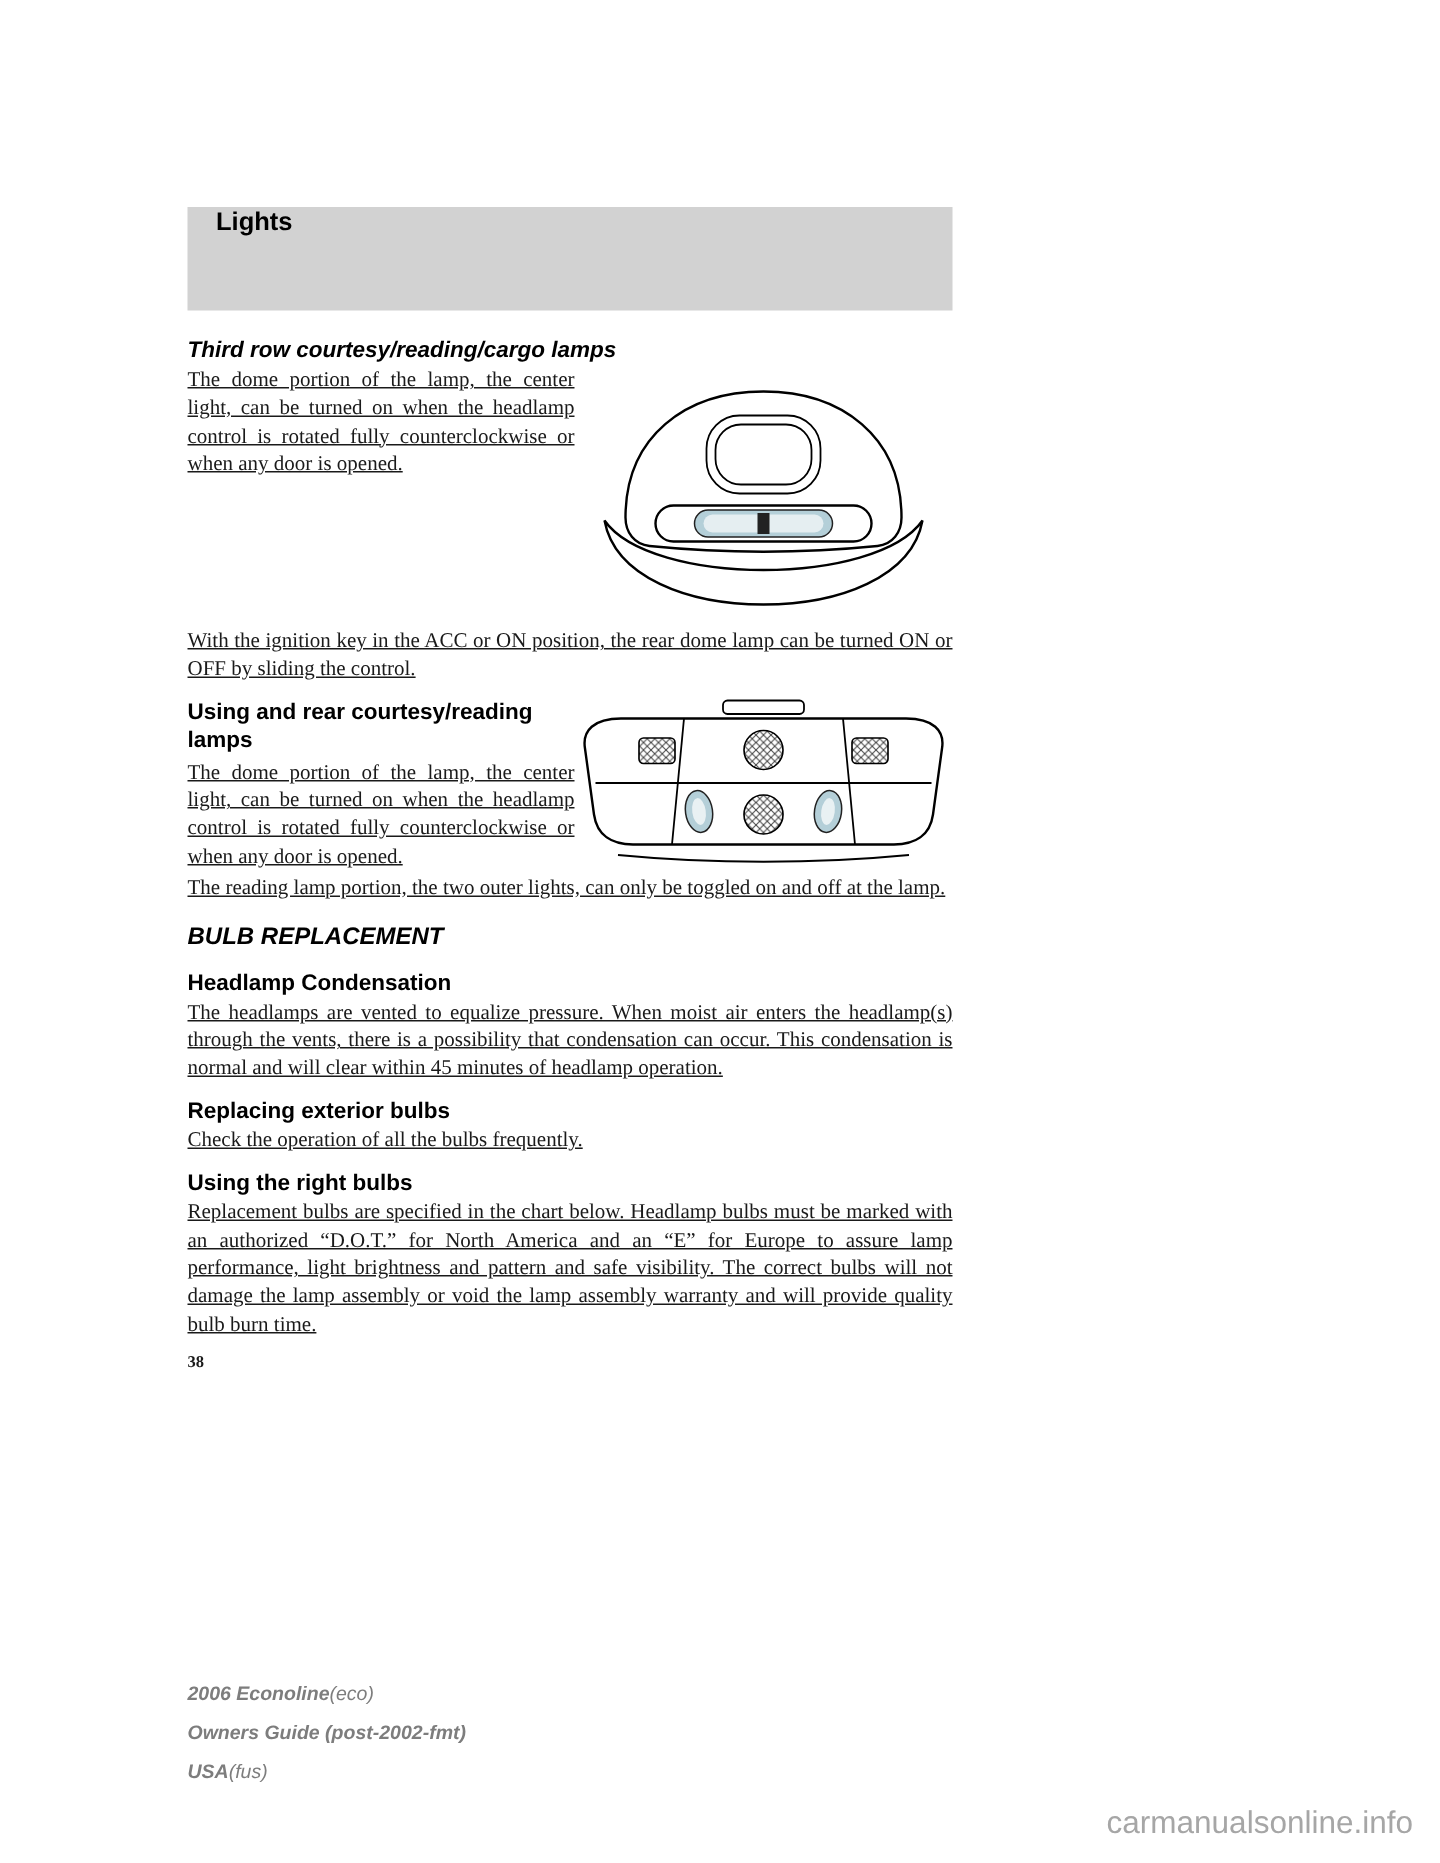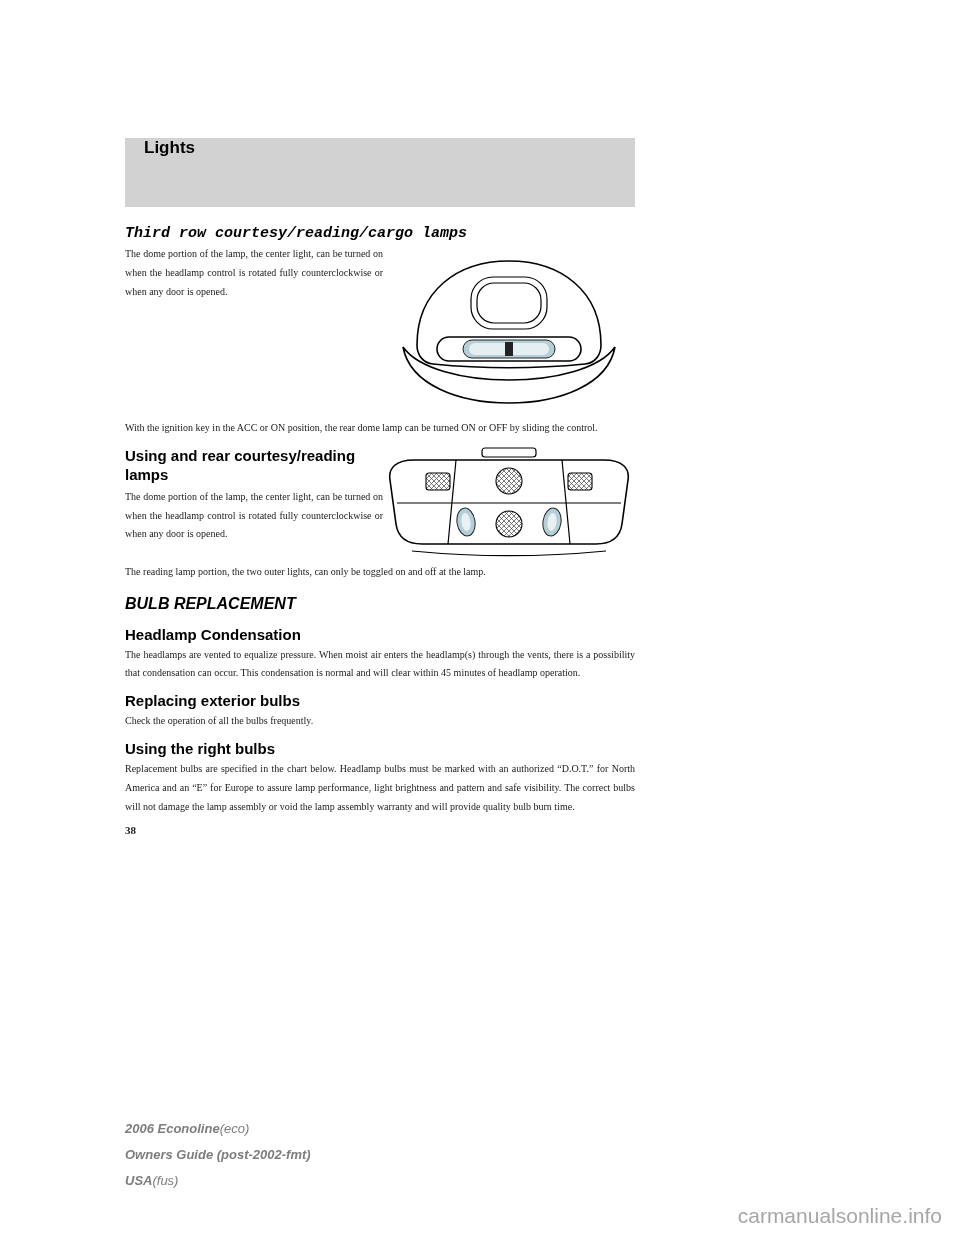--- a/index.html
+++ b/index.html
@@ -23,28 +23,29 @@
   .header-bar .title {
     font-family: "Liberation Sans", sans-serif;
     font-weight: bold; font-size: 17px; color: #000;
   }
 
   .content {
     position: absolute; left: 125px; top: 224px; width: 510px;
   }
 
   p.body {
-    font-size: 10px; line-height: 18.8px;
+    font-size: 14px; line-height: 18.8px;
     text-align: justify;
+    text-decoration: underline;
   }
   .h-sans {
     font-family: "Liberation Sans", sans-serif;
     font-weight: bold; font-size: 15px; line-height: 19px; color: #000;
   }
-  .h-italic { font-style: italic; font-family: Liberation Mono, monospace; }
+  .h-italic { font-style: italic; }
   .h-caps { font-size: 16px; font-style: italic; }
 
   .row { display: flex; align-items: flex-start; }
   .col-text { width: 258px; }
   .col-img { flex: 1; display: flex; justify-content: center; }
 
   .mt-2 { margin-top: 2px; }
   .mt-4 { margin-top: 4px; }
   .mt-8 { margin-top: 8px; }
   .mt-12 { margin-top: 12px; }

